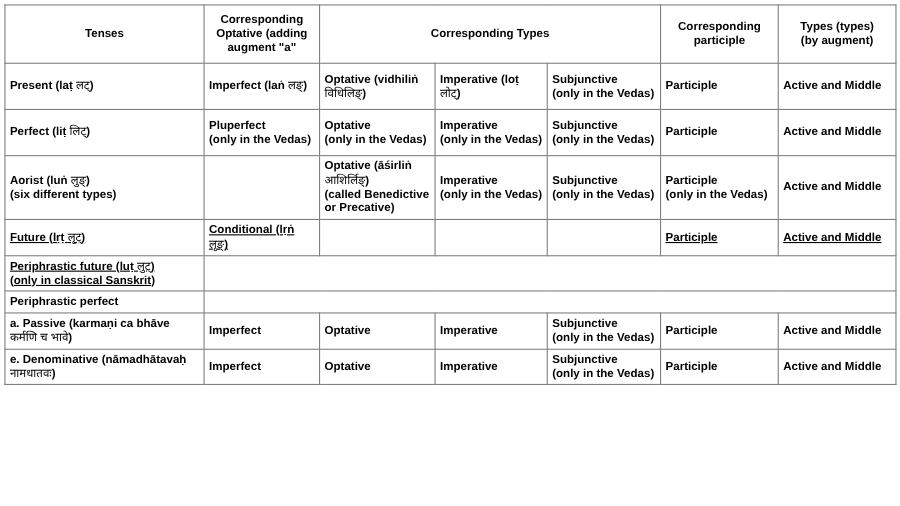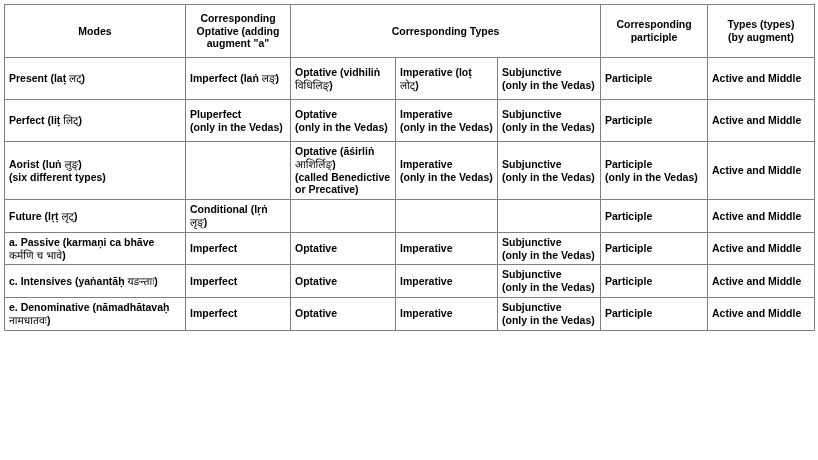--- a/index.html
+++ b/index.html
@@ -43,41 +43,41 @@
   td.body-cell {
     text-align: left;
   }
   .dev {
     font-family: "DejaVu Sans", sans-serif;
     font-weight: normal;
   }
   .r-tall   { height: 42px; }
   .r-aorist { height: 58px; }
   .r-short  { height: 18px; }
-  .r-med    { height: 26px; }
+  .r-med    { height: 26px; text-decoration: underline; }
   .r-sec    { height: 26px; margin-top: 16px; }
   .blank { }
 </style>
 </head>
 <body>
 
 <div id="table-wrap">
 <table class="conj">
   <colgroup>
     <col style="width:181px">
     <col style="width:105px">
     <col style="width:105px">
     <col style="width:102px">
     <col style="width:103px">
     <col style="width:107px">
     <col style="width:107px">
   </colgroup>
   <tbody>
     <tr>
-      <td class="hdr" rowspan="1">Modes</td>
+      <td class="hdr" rowspan="1">Tenses</td>
       <td class="hdr">
         <span>Corresponding</span><br>
         <span>Optative (adding</span><br>
         <span>augment "a"</span>
       </td>
       <td class="hdr" colspan="3">Corresponding Types</td>
       <td class="hdr">
         <span>Corresponding</span><br>
         <span>participle</span>
       </td>
@@ -120,43 +120,42 @@
     <tr class="r-med">
       <td class="body-cell">Future (lṛṭ <span class="dev">लृट्</span>)</td>
       <td class="body-cell">Conditional (lṛṅ <span class="dev">लृङ्</span>)</td>
       <td class="body-cell blank"></td>
       <td class="body-cell blank"></td>
       <td class="body-cell blank"></td>
       <td class="body-cell">Participle</td>
       <td class="body-cell">Active and Middle</td>
     </tr>
 
+    <tr class="r-med">
+      <td class="body-cell">Periphrastic future (luṭ <span class="dev">लुट्</span>)<br>(only in classical Sanskrit)</td>
+      <td class="body-cell blank" colspan="6"></td>
+    </tr>
 
+    <tr class="r-short">
+      <td class="body-cell">Periphrastic perfect</td>
+      <td class="body-cell blank" colspan="6"></td>
+    </tr>
 
 
     <tr class="r-sec">
       <td class="body-cell">a. Passive (karmaṇi ca bhāve <span class="dev">कर्मणि</span> <span class="dev">च</span> <span class="dev">भावे</span>)</td>
       <td class="body-cell">Imperfect</td>
       <td class="body-cell">Optative</td>
       <td class="body-cell">Imperative</td>
       <td class="body-cell">Subjunctive<br>(only in the Vedas)</td>
       <td class="body-cell">Participle</td>
       <td class="body-cell">Active and Middle</td>
     </tr>
 
 
-    <tr class="r-sec">
-      <td class="body-cell">c. Intensives (yaṅantāḥ <span class="dev">यङन्ताः</span>)</td>
-      <td class="body-cell">Imperfect</td>
-      <td class="body-cell">Optative</td>
-      <td class="body-cell">Imperative</td>
-      <td class="body-cell">Subjunctive<br>(only in the Vedas)</td>
-      <td class="body-cell">Participle</td>
-      <td class="body-cell">Active and Middle</td>
-    </tr>
 
 
     <tr class="r-sec">
       <td class="body-cell">e. Denominative (nāmadhātavaḥ <span class="dev">नामधातवः</span>)</td>
       <td class="body-cell">Imperfect</td>
       <td class="body-cell">Optative</td>
       <td class="body-cell">Imperative</td>
       <td class="body-cell">Subjunctive<br>(only in the Vedas)</td>
       <td class="body-cell">Participle</td>
       <td class="body-cell">Active and Middle</td>

